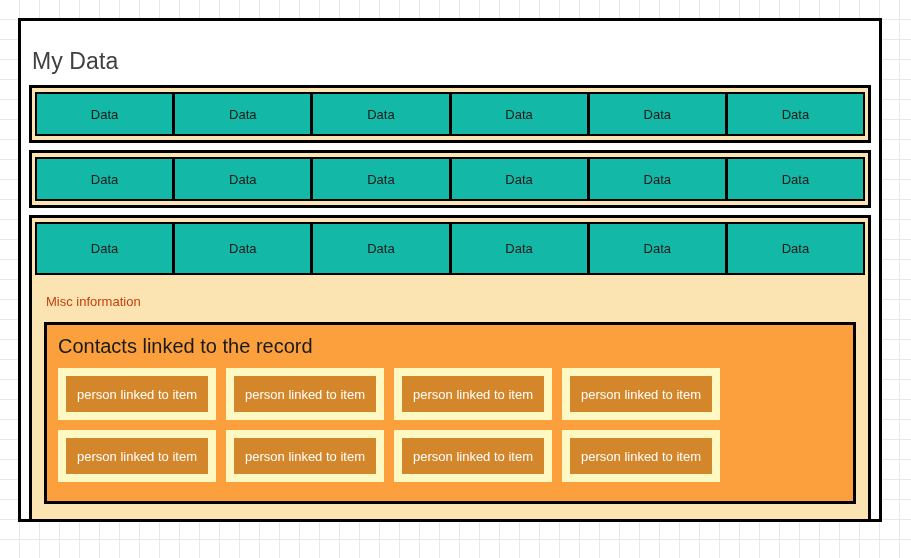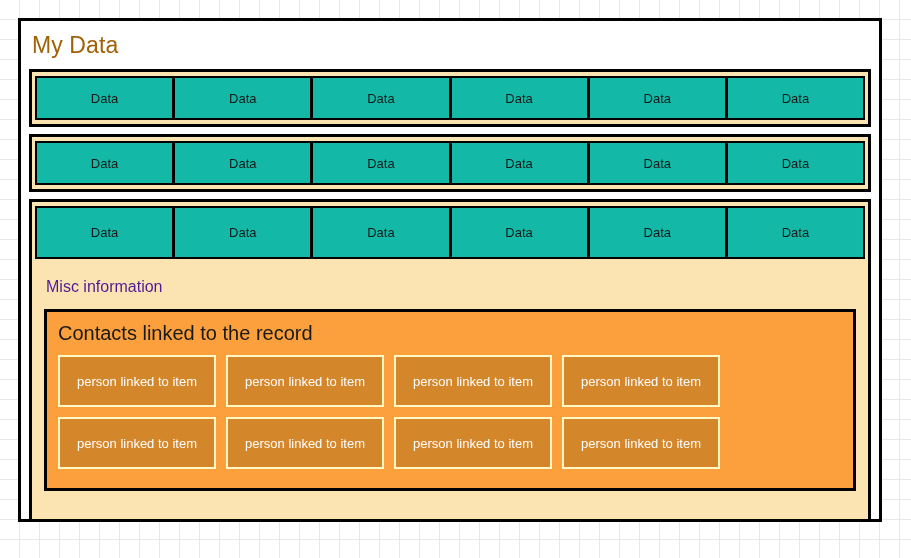--- a/index.html
+++ b/index.html
@@ -27,23 +27,23 @@
     width: 864px;
     height: 504px;
     box-sizing: border-box;
     background: #ffffff;
     border: 3px solid #000000;
     overflow: hidden;
   }
 
   .card-title {
     font-size: 23px;
-    color: #a16207;
+    color: #404040;
     line-height: 1;
-    margin: 13px 0 0 11px;
+    margin: 29px 0 0 11px;
     letter-spacing: 0.1px;
   }
 
   
   .data-row {
     box-sizing: border-box;
     margin: 0 8px;
     background: #fce4b2;
     border: 3px solid #000000;
     padding: 4px 3px;
@@ -86,22 +86,22 @@
   .detail-text-block {
     padding: 10px 0 0 11px;
   }
   .detail-heading {
     font-size: 21px;
     color: #1a1a1a;
     line-height: 1;
     margin: 0;
   }
   .detail-sub {
-    font-size: 16px;
-    color: #4c1d95;
+    font-size: 13px;
+    color: #c2410c;
     margin: 9px 0 0 0;
   }
 
   
   .contacts-panel {
     box-sizing: border-box;
     margin: 13px 9px 0 9px;
     background: #fba03c;
     border: 3px solid #000000;
     height: 182px;
@@ -118,21 +118,21 @@
     flex-wrap: wrap;
     gap: 10px;
     margin: 12px 0 0 11px;
     width: 700px;
   }
   .person-card {
     box-sizing: border-box;
     width: 158px;
     height: 52px;
     background: #d4862a;
-    border: 2px solid #fef9c3;
+    border: 8px solid #fef9c3;
     display: flex;
     align-items: center;
     justify-content: center;
     font-size: 13px;
     color: #ffffff;
   }
 </style>
 </head>
 <body>
 

